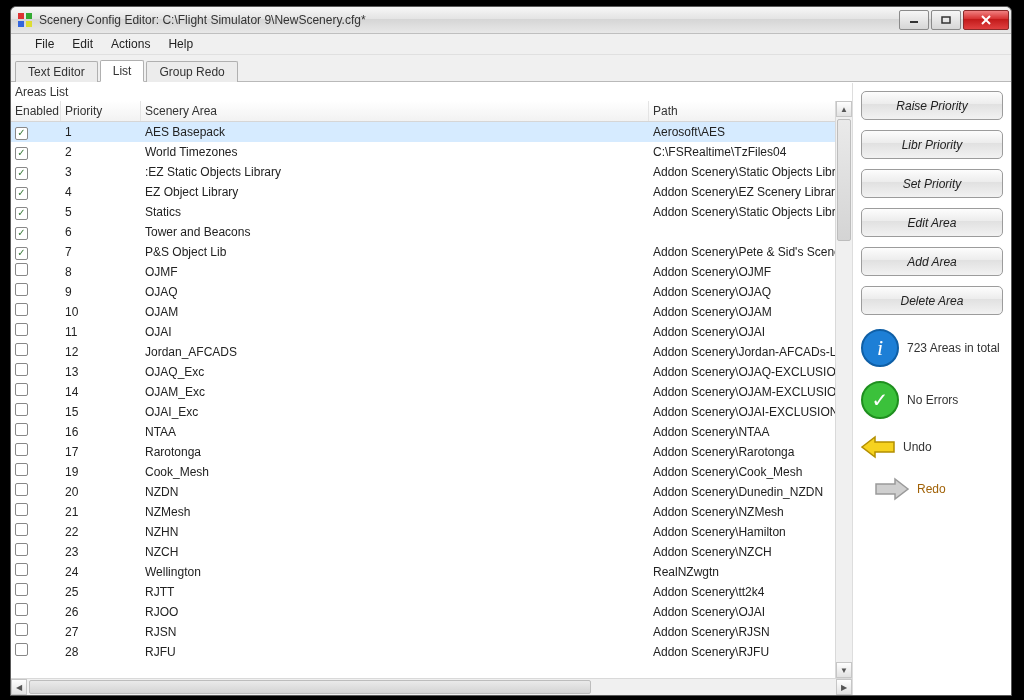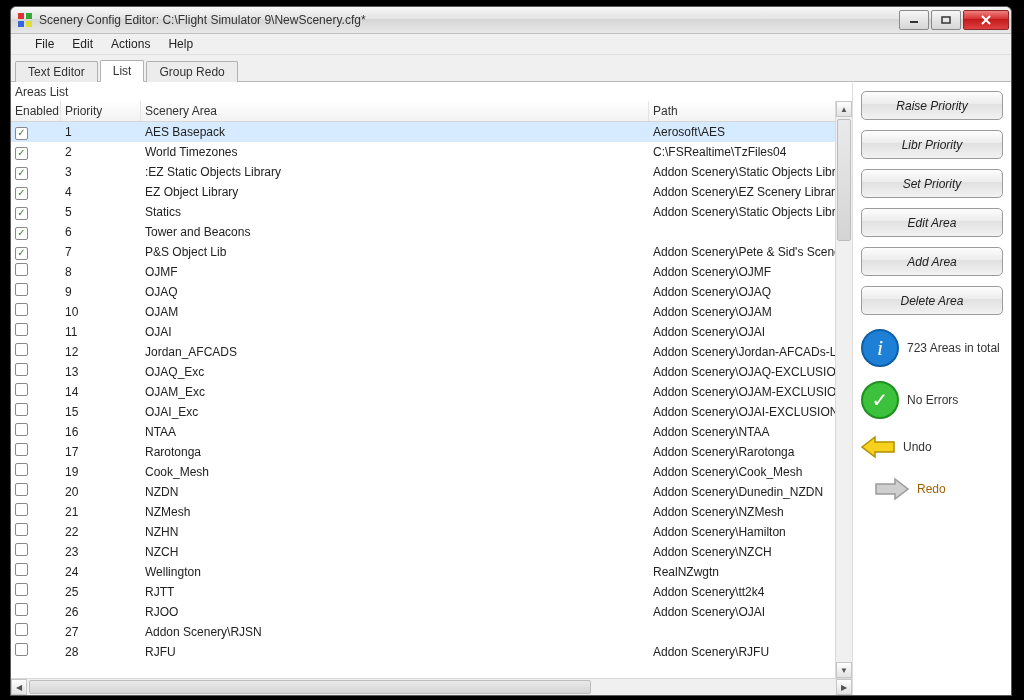--- a/index.html
+++ b/index.html
@@ -460,20 +460,21 @@
             </div>
             <div class="grid-row">
               <div class="col col-en"><span class="chk"></span></div>
               <div class="col col-pr">26</div>
               <div class="col col-sa">RJOO</div>
               <div class="col col-pa">Addon Scenery\OJAI</div>
             </div>
             <div class="grid-row">
               <div class="col col-en"><span class="chk"></span></div>
               <div class="col col-pr">27</div>
+              <div class="col col-sa">RJSN</div>
               <div class="col col-pa">Addon Scenery\RJSN</div>
             </div>
             <div class="grid-row">
               <div class="col col-en"><span class="chk"></span></div>
               <div class="col col-pr">28</div>
               <div class="col col-sa">RJFU</div>
               <div class="col col-pa">Addon Scenery\RJFU</div>
             </div>
           </div>
 

